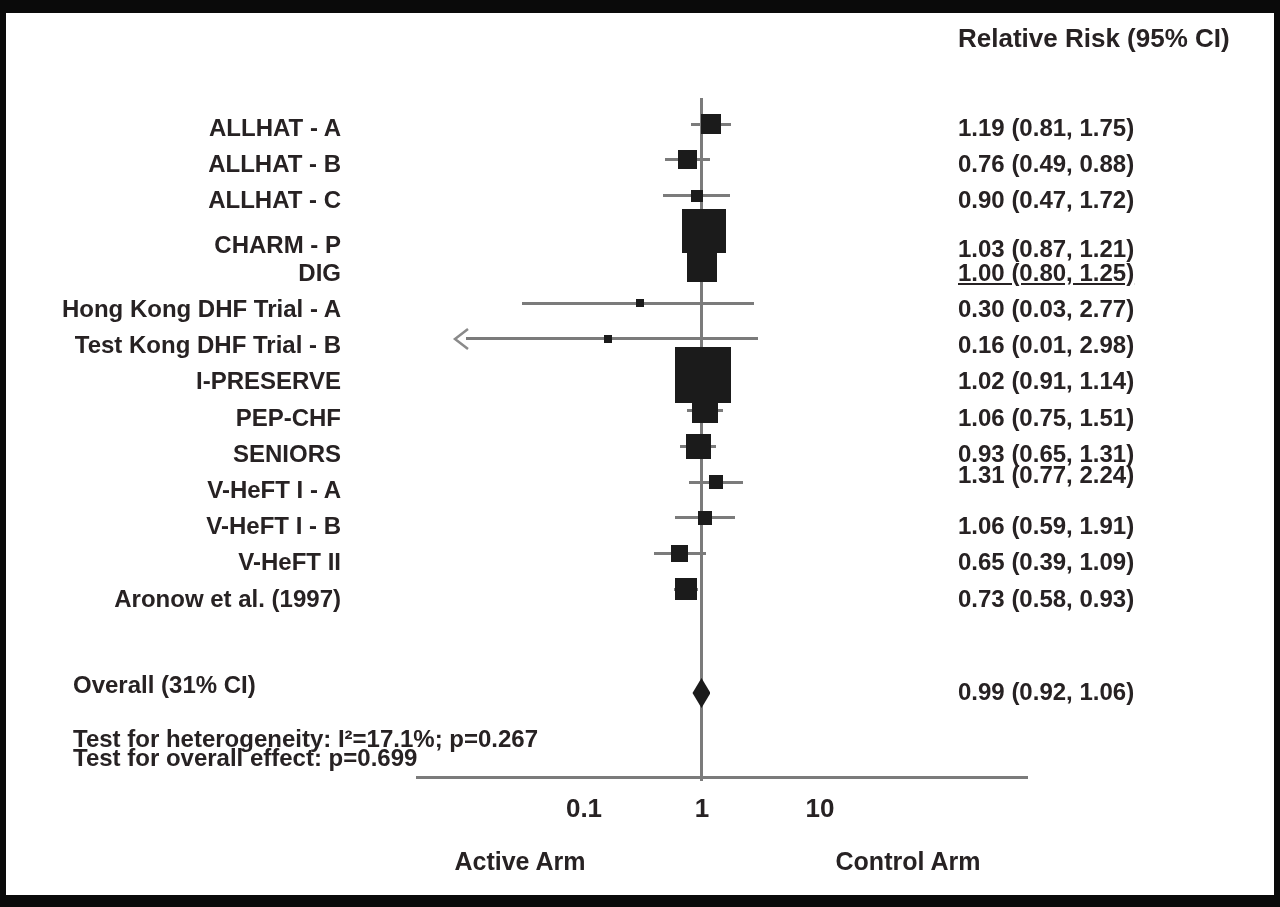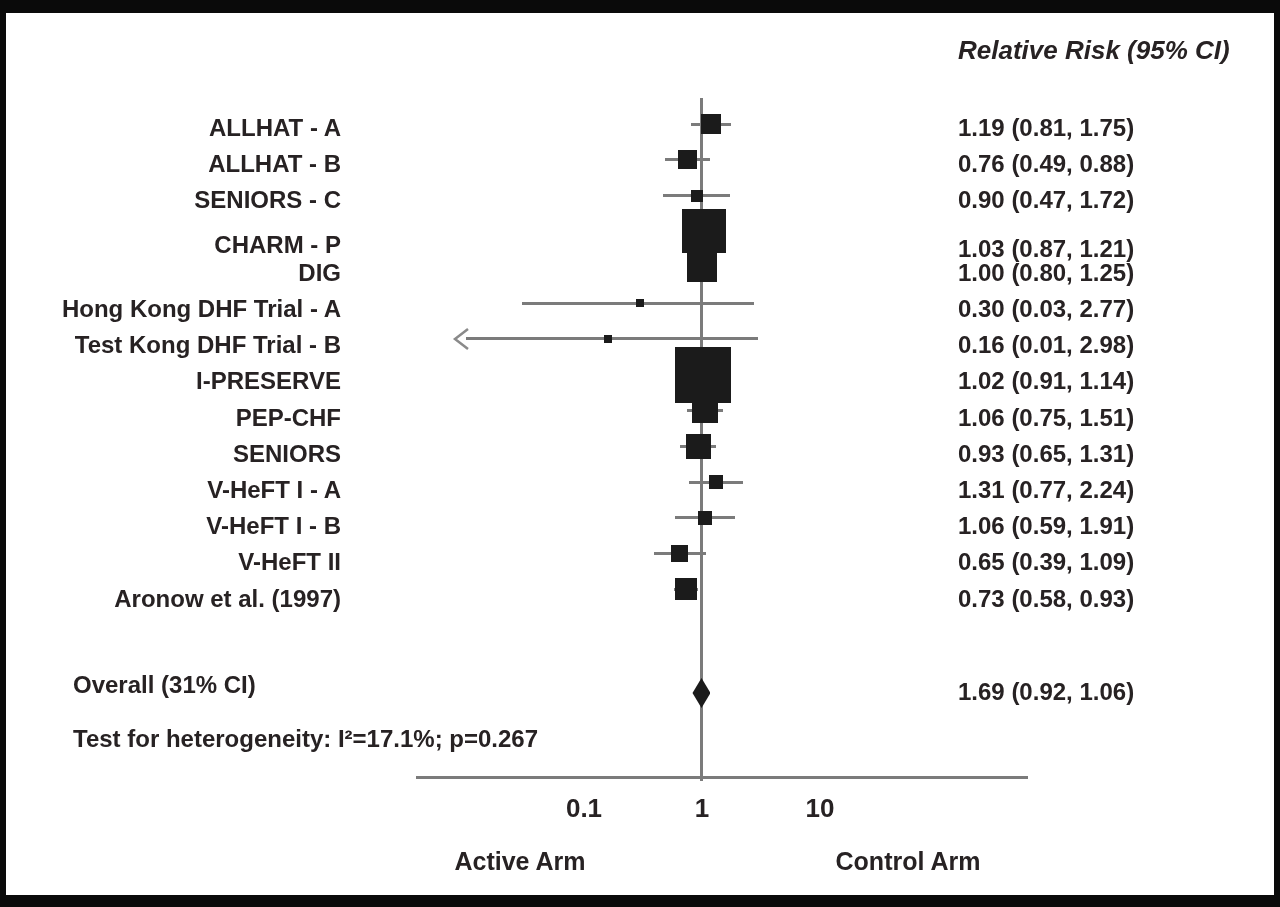--- a/index.html
+++ b/index.html
@@ -13,21 +13,21 @@
     color:#272223;
   }
   .frame{position:absolute;background:#0a0a0a;}
   #frame-top{left:0;top:0;width:1280px;height:13px;}
   #frame-bottom{left:0;top:895px;width:1280px;height:12px;}
   #frame-left{left:0;top:0;width:6px;height:907px;}
   #frame-right{left:1274px;top:0;width:6px;height:907px;}
 
   .hdr{position:absolute;font-size:26px;white-space:nowrap;}
   #header-left{left:73px;top:35px;}
-  #header-right{left:958px;top:35px;font-style:italic;}
+  #header-right{left:958px;top:23px;}
 
   .trial-label{
     position:absolute;left:8px;width:333px;height:30px;
     line-height:30px;text-align:right;font-size:24px;white-space:nowrap;
   }
   .value-label{
     position:absolute;left:958px;height:30px;line-height:30px;
     font-size:24px;white-space:nowrap;
   }
   .whisker{position:absolute;height:3px;background:#7b7b7b;}
@@ -63,21 +63,21 @@
   <div class="frame" id="frame-right"></div>
 
   <div class="hdr" id="header-right">Relative Risk (95% CI)</div>
 
   <div id="ref-line" style="left: 699.5px; top: 98px; height: 683px;"></div>
   <div id="axis-line" style="left: 416px; top: 776px; width: 612px;"></div>
 
   <div id="labels-col">
       <div class="trial-label" style="top: 113px;">ALLHAT - A</div>
       <div class="trial-label" style="top: 149.2px;">ALLHAT - B</div>
-      <div class="trial-label" style="top: 185.4px;">SENIORS - C</div>
+      <div class="trial-label" style="top: 185.4px;">ALLHAT - C</div>
       <div class="trial-label" style="top: 221.6px; margin-top: 8px;">CHARM - P</div>
       <div class="trial-label" style="top: 257.8px;">DIG</div>
       <div class="trial-label" style="top: 294px;">Hong Kong DHF Trial - A</div>
       <div class="trial-label" style="top: 330.2px;">Test Kong DHF Trial - B</div>
       <div class="trial-label" style="top: 366.4px;">I-PRESERVE</div>
       <div class="trial-label" style="top: 402.6px;">PEP-CHF</div>
       <div class="trial-label" style="top: 438.8px;">SENIORS</div>
       <div class="trial-label" style="top: 475px;">V-HeFT I - A</div>
       <div class="trial-label" style="top: 511.2px;">V-HeFT I - B</div>
       <div class="trial-label" style="top: 547.4px;">V-HeFT II</div>
@@ -114,37 +114,38 @@
       <div class="whisker" style="left: 653.746px; width: 52.6707px; top: 552.1px;"></div>
       <div class="square" style="left: 671.424px; top: 545.1px; width: 17px; height: 17px;"></div>
       <div class="whisker" style="left: 674.085px; width: 24.1965px; top: 587.9px;"></div>
       <div class="square" style="left: 674.872px; top: 578.4px; width: 22px; height: 22px;"></div>
     </div>
   <div id="values-col">
       <div class="value-label" style="top: 113px;">1.19 (0.81, 1.75)</div>
       <div class="value-label" style="top: 149.2px;">0.76 (0.49, 0.88)</div>
       <div class="value-label" style="top: 185.4px;">0.90 (0.47, 1.72)</div>
       <div class="value-label" style="top: 222px; margin-top: 12px;">1.03 (0.87, 1.21)</div>
-      <div class="value-label" style="top: 257.8px;">1.00 (0.80, 1.25)</div>
+      <div class="value-label" style="top: 257.8px; text-decoration: underline;">1.00 (0.80, 1.25)</div>
       <div class="value-label" style="top: 294px;">0.30 (0.03, 2.77)</div>
       <div class="value-label" style="top: 330.2px;">0.16 (0.01, 2.98)</div>
       <div class="value-label" style="top: 366.4px;">1.02 (0.91, 1.14)</div>
       <div class="value-label" style="top: 402.6px;">1.06 (0.75, 1.51)</div>
       <div class="value-label" style="top: 438.8px;">0.93 (0.65, 1.31)</div>
-      <div class="value-label" style="top: 475px; text-align: right;">1.31 (0.77, 2.24)</div>
+      <div class="value-label" style="top: 460px; text-align: right;">1.31 (0.77, 2.24)</div>
       <div class="value-label" style="top: 511.2px;">1.06 (0.59, 1.91)</div>
       <div class="value-label" style="top: 547.4px;">0.65 (0.39, 1.09)</div>
       <div class="value-label" style="top: 583.6px;">0.73 (0.58, 0.93)</div>
     </div>
   <div id="ticks-row">
       <div class="tick-label" style="left: 544px; top: 793px;">0.1</div>
       <div class="tick-label" style="left: 662px; top: 793px;">1</div>
       <div class="tick-label" style="left: 780px; top: 793px;">10</div>
     </div>
 
   <div class="stat-line" id="overall-label" style="top:670px">Overall (31% CI)</div>
   <div class="stat-line" id="heterogeneity-line" style="top:724px">Test for heterogeneity: I²=17.1%; p=0.267</div>
+  <div class="stat-line" id="overall-effect-line" style="top:743px">Test for overall effect: p=0.699</div>
   <div id="overall-diamond" style="left: 692.485px; top: 678px; width: 18px; height: 30px;"></div>
-  <div class="value-label" id="overall-value" style="top:677px">1.69 (0.92, 1.06)</div>
+  <div class="value-label" id="overall-value" style="top:677px">0.99 (0.92, 1.06)</div>
 
   <div class="arm-label" id="active-arm-label" style="left:410px;top:846px">Active Arm</div>
   <div class="arm-label" id="control-arm-label" style="left:798px;top:846px">Control Arm</div>
 </div>
 
 </body></html>

